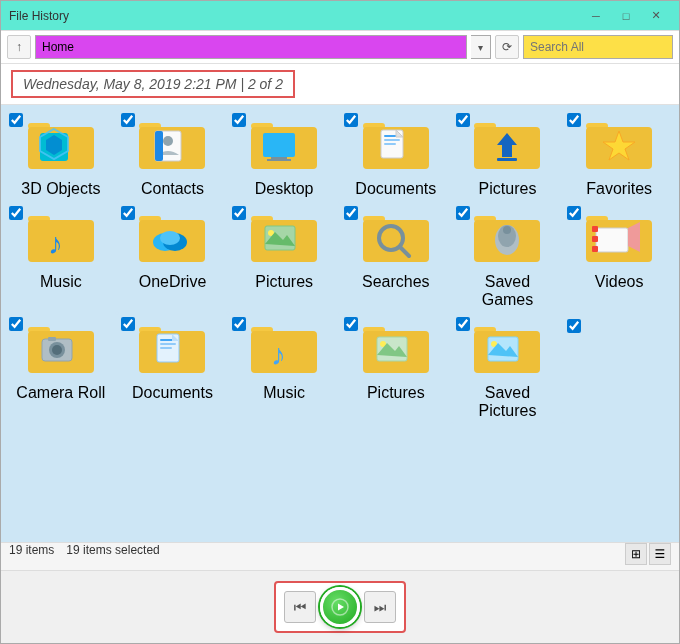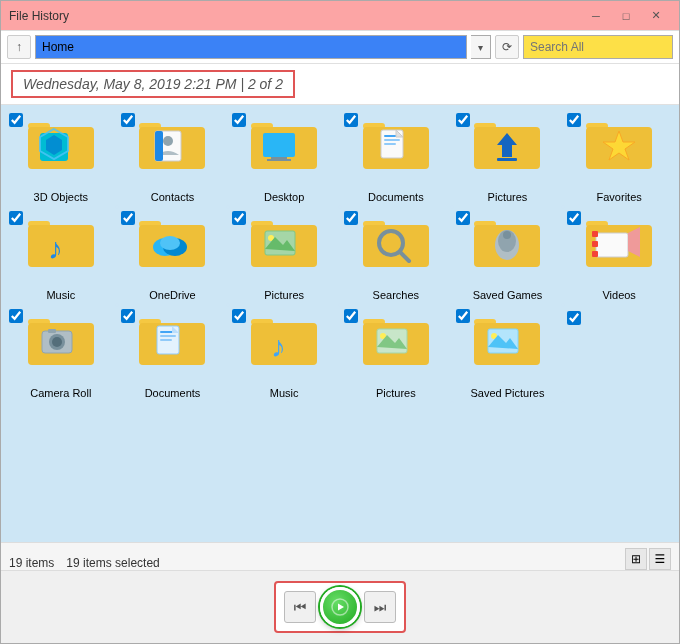--- a/index.html
+++ b/index.html
@@ -18,21 +18,21 @@
       width: 680px;
       height: 644px;
       background: #fff;
       border: 1px solid #aaa;
       display: flex;
       flex-direction: column;
     }
 
     
     .title-bar {
-      background: #fca5a5;
+      background: #5eead4;
       border-bottom: 1px solid #ddd;
       height: 30px;
       display: flex;
       align-items: center;
       padding: 0 8px;
       justify-content: space-between;
       flex-shrink: 0;
     }
     .title-bar-left {
       display: flex;
@@ -80,21 +80,21 @@
       border-radius: 2px;
       font-size: 12px;
       color: #555;
     }
     .address-input {
       flex: 1;
       height: 24px;
       border: 1px solid #aaa;
       padding: 0 6px;
       font-size: 12px;
-      background: #3b82f6;
+      background: #d946ef;
       outline: none;
     }
     .dropdown-arrow {
       width: 20px;
       height: 24px;
       border: 1px solid #aaa;
       border-left: none;
       background: #f5f5f5;
       display: flex;
       align-items: center;
@@ -191,34 +191,35 @@
     .folder-icon {
       width: 70px;
       height: 58px;
       position: relative;
       display: flex;
       align-items: center;
       justify-content: center;
     }
 
     .folder-name {
-      font-size: 11px;
+      font-size: 16px;
+      text-align: center;
       color: #000;
-      margin-top: 18px;
+      margin-top: 7px;
       max-width: 95px;
       word-break: break-word;
     }
 
     
     .status-bar {
       height: 28px;
       background: #f5f5f5;
       border-top: 1px solid #ddd;
       display: flex;
-      align-items: flex-end;
+      align-items: flex-start;
       padding: 0 8px;
       justify-content: space-between;
       flex-shrink: 0;
     }
     .status-left {
       display: flex;
       gap: 12px;
       font-size: 12px;
       color: #333;
     }

